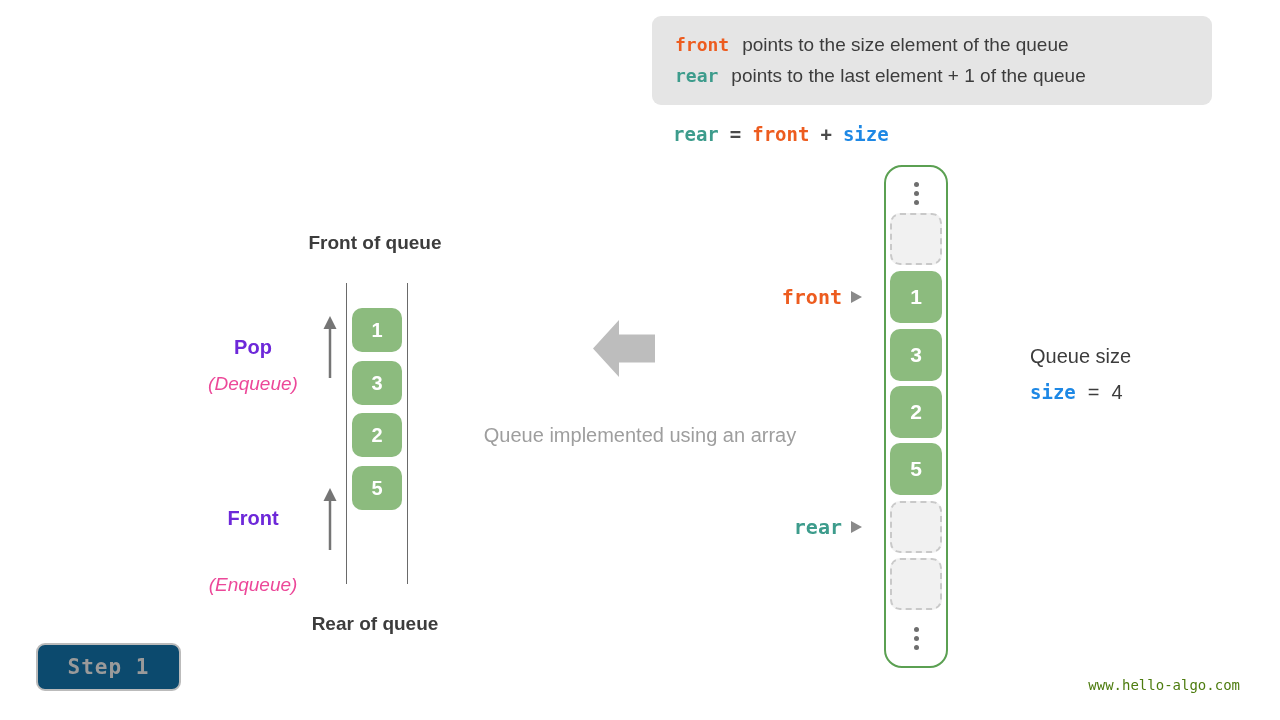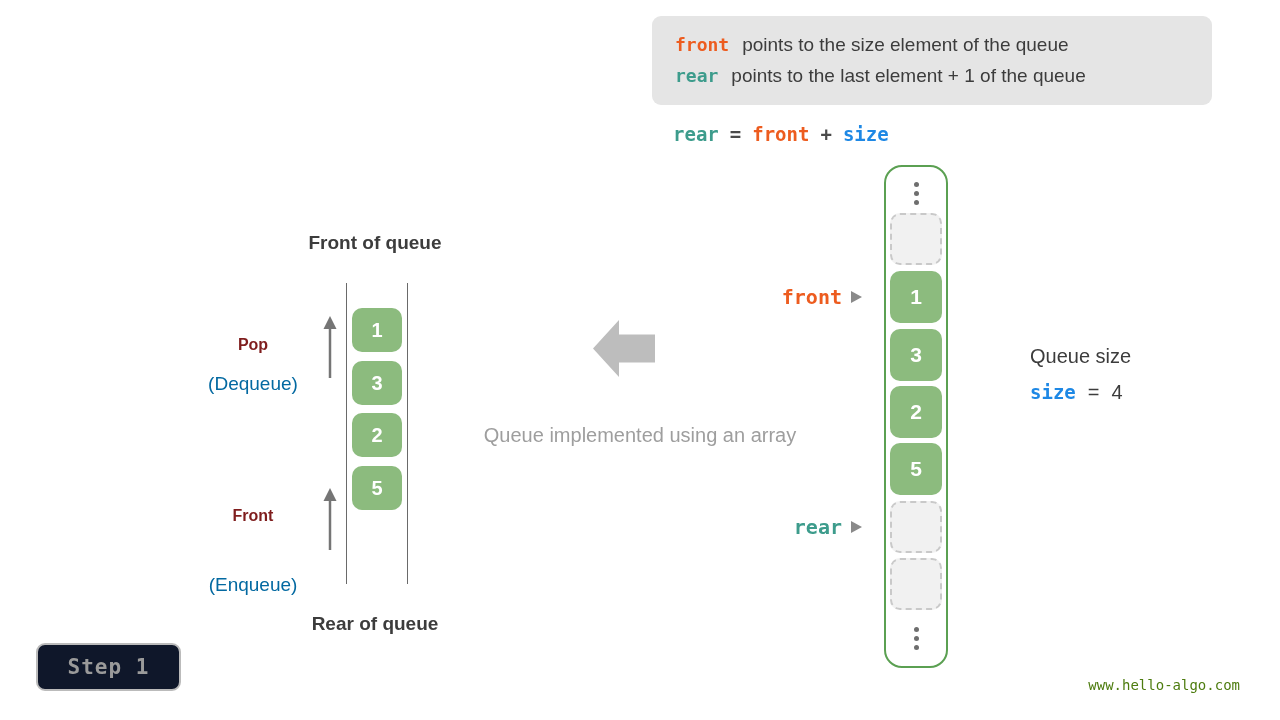--- a/index.html
+++ b/index.html
@@ -69,22 +69,22 @@
   }
   .qbox-0 { top: 308px; }
   .qbox-1 { top: 361px; }
   .qbox-2 { top: 413px; }
   .qbox-3 { top: 466px; }
 
   .op-label {
     position: absolute; left: 183px; width: 140px;
     text-align: center; line-height: 1.0;
   }
-  .op-title { font-weight: bold; font-size: 16px; color: #7f1d1d; }
-  .op-sub   { font-size: 19px; color: #0369a1; }
+  .op-title { font-weight: bold; font-size: 20px; color: #6d28d9; }
+  .op-sub   { font-size: 19px; color: #ec4899; font-style: italic; }
   .pop-title  { top: 337px; }
   .pop-sub    { top: 374px; }
   .push-title { top: 508px; }
   .push-sub   { top: 545px; margin-top: 30px; }
 
   .v-arrow { position: absolute; left: 320px; width: 20px; height: 64px; }
   .pop-arrow  { top: 316px; }
   .push-arrow { top: 488px; }
 
   
@@ -151,21 +151,21 @@
     display: flex; gap: 12px; align-items: baseline; font-size: 20px;
   }
   .size-row .size-var { font-family: "DejaVu Sans Mono", monospace; font-weight: bold; font-size: 19px; color: #1E88E5; }
   .size-row .size-eq, .size-row .size-val { color: #3c3c3c; }
 
   
   .step-badge {
     position: absolute;
     left: 36px; top: 643px;
     width: 145px; height: 48px;
-    background: #0f172a;
+    background: #0c4a6e;
     border: 2px solid #bbbbbb;
     border-radius: 9px;
     box-sizing: border-box;
     display: flex; align-items: center; justify-content: center;
     font-family: "DejaVu Sans Mono", monospace;
     font-weight: bold; font-size: 21px; color: #9a9a9a;
     letter-spacing: 1px;
   }
 
   

